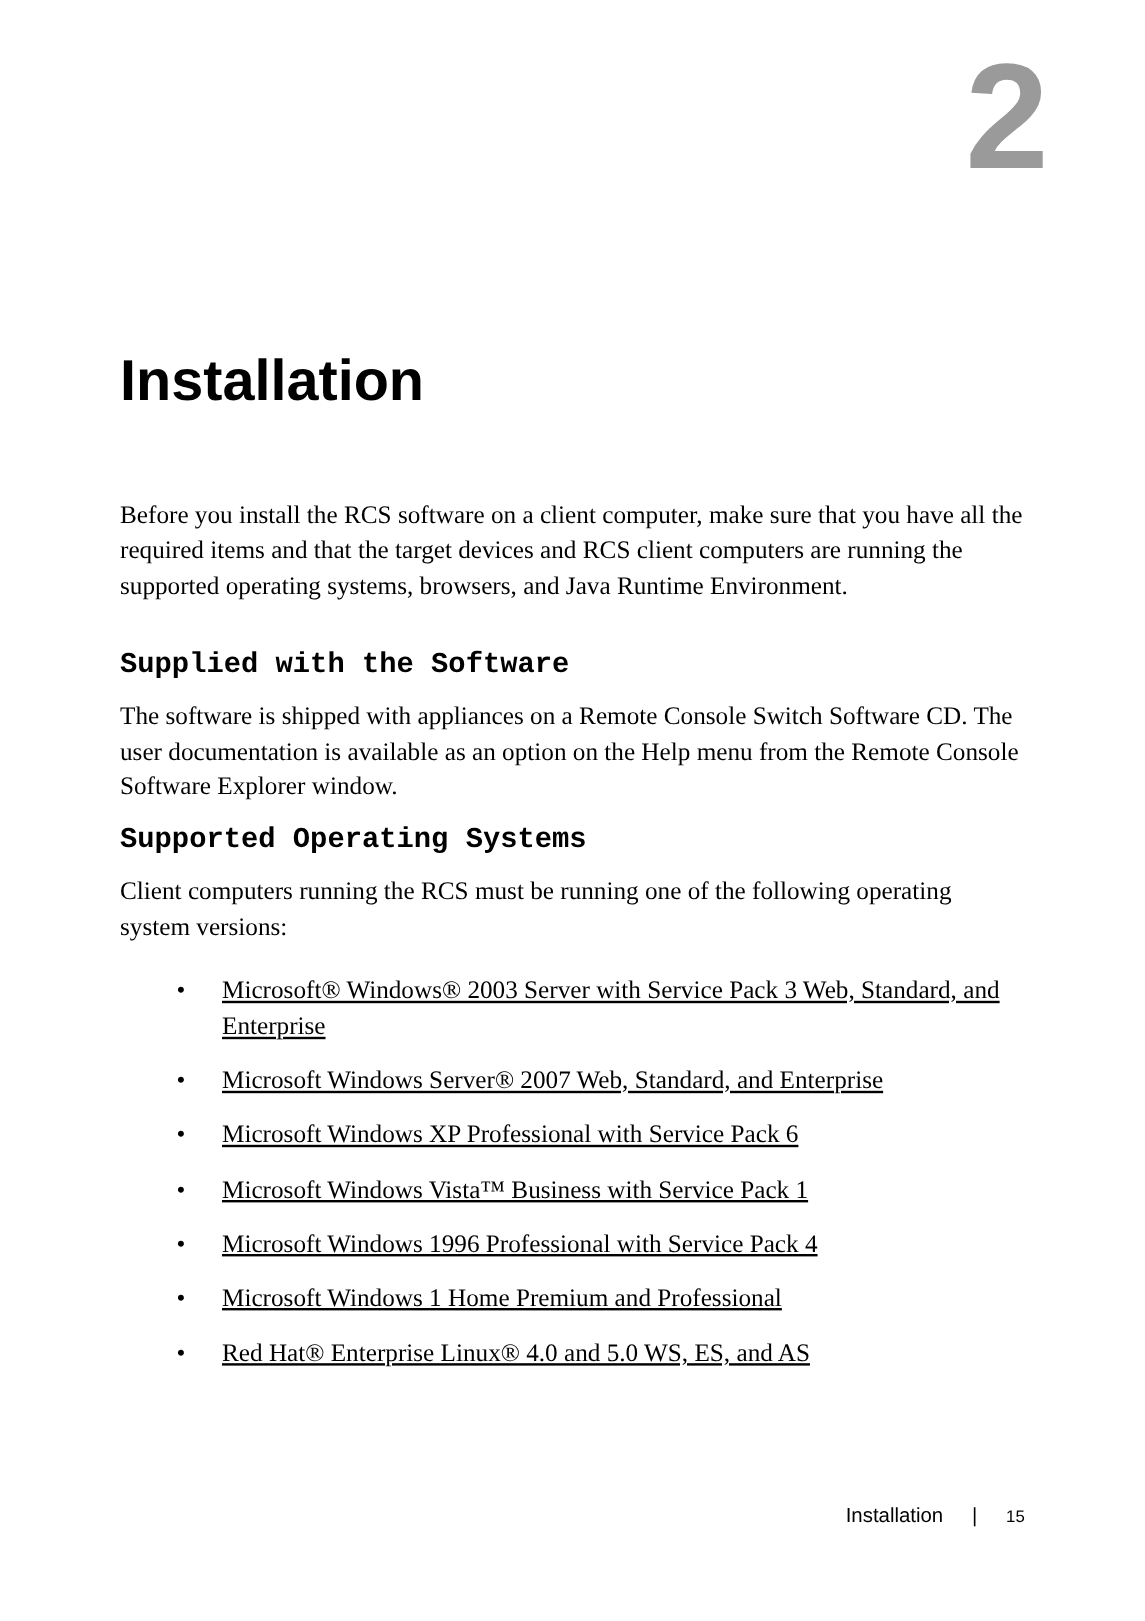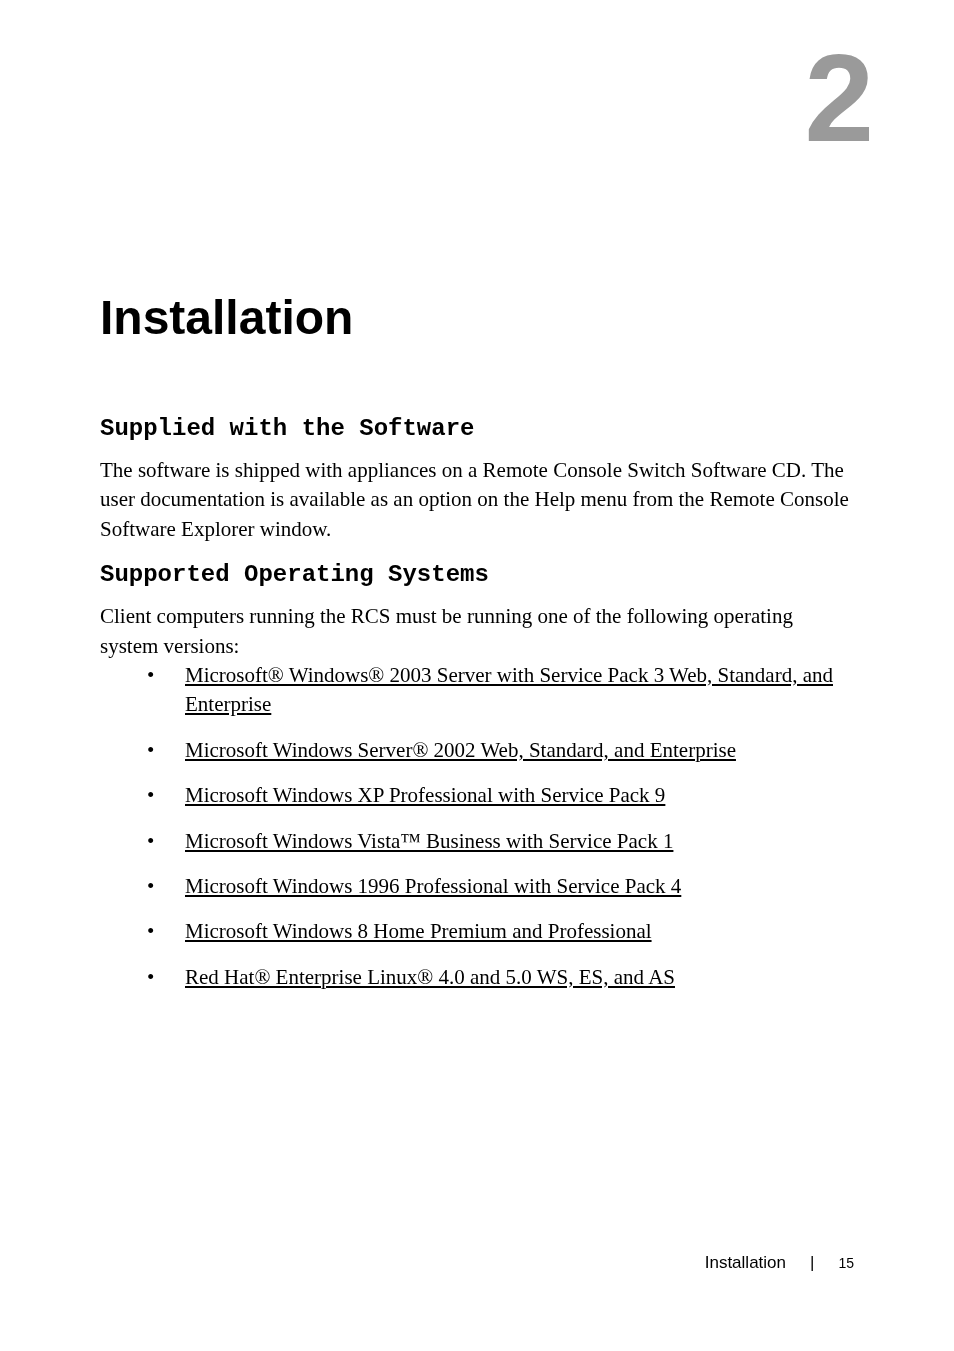--- a/index.html
+++ b/index.html
@@ -50,21 +50,21 @@
       margin-bottom: 14px;
     }
     .section-para {
       font-size: 21px;
       line-height: 1.4;
       margin-bottom: 17px;
     }
     .list-intro {
       font-size: 21px;
       line-height: 1.4;
-      margin-bottom: 0;
+      margin-bottom: 24px;
     }
     ul.os-list {
       list-style: none;
       padding-left: 85px;
       text-decoration: underline;
     }
     ul.os-list li {
       font-size: 21px;
       line-height: 1.4;
       margin-bottom: 16px;
@@ -96,34 +96,35 @@
     }
   </style>
 </head>
 <body>
 
 <div class="page">
   <div class="chapter-number">2</div>
 
   <h1 class="title">Installation</h1>
 
+  <p class="intro-para">Before you install the RCS software on a client computer, make sure that you have all the required items and that the target devices and RCS client computers are running the supported operating systems, browsers, and Java Runtime Environment.</p>
 
   <h2 class="h2">Supplied with the Software</h2>
   <p class="section-para">The software is shipped with appliances on a Remote Console Switch Software CD. The user documentation is available as an option on the Help menu from the Remote Console Software Explorer window.</p>
 
   <h2 class="h2">Supported Operating Systems</h2>
   <p class="list-intro">Client computers running the RCS must be running one of the following operating system versions:</p>
 
   <ul class="os-list">
     <li>Microsoft® Windows® 2003 Server with Service Pack 3 Web, Standard, and Enterprise</li>
-    <li>Microsoft Windows Server® 2002 Web, Standard, and Enterprise</li>
-    <li>Microsoft Windows XP Professional with Service Pack 9</li>
+    <li>Microsoft Windows Server® 2007 Web, Standard, and Enterprise</li>
+    <li>Microsoft Windows XP Professional with Service Pack 6</li>
     <li>Microsoft Windows Vista™ Business with Service Pack 1</li>
     <li>Microsoft Windows 1996 Professional with Service Pack 4</li>
-    <li>Microsoft Windows 8 Home Premium and Professional</li>
+    <li>Microsoft Windows 1 Home Premium and Professional</li>
     <li>Red Hat® Enterprise Linux® 4.0 and 5.0 WS, ES, and AS</li>
   </ul>
 
   <div class="footer">
     <span>Installation</span>
     <span class="footer-sep">|</span>
     <span class="footer-page">15</span>
   </div>
 </div>
 

